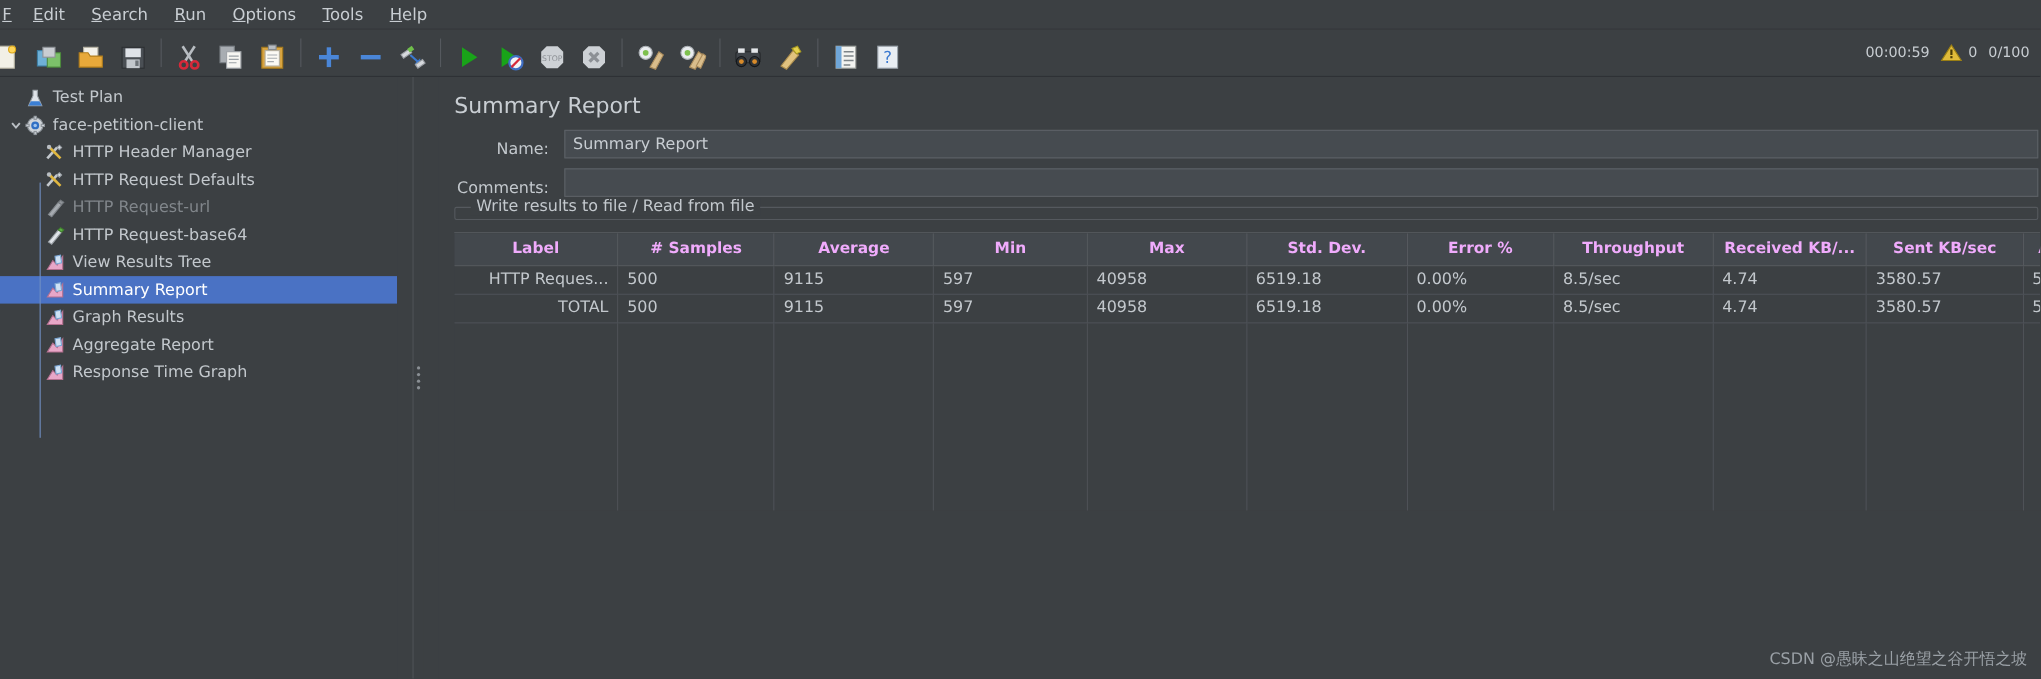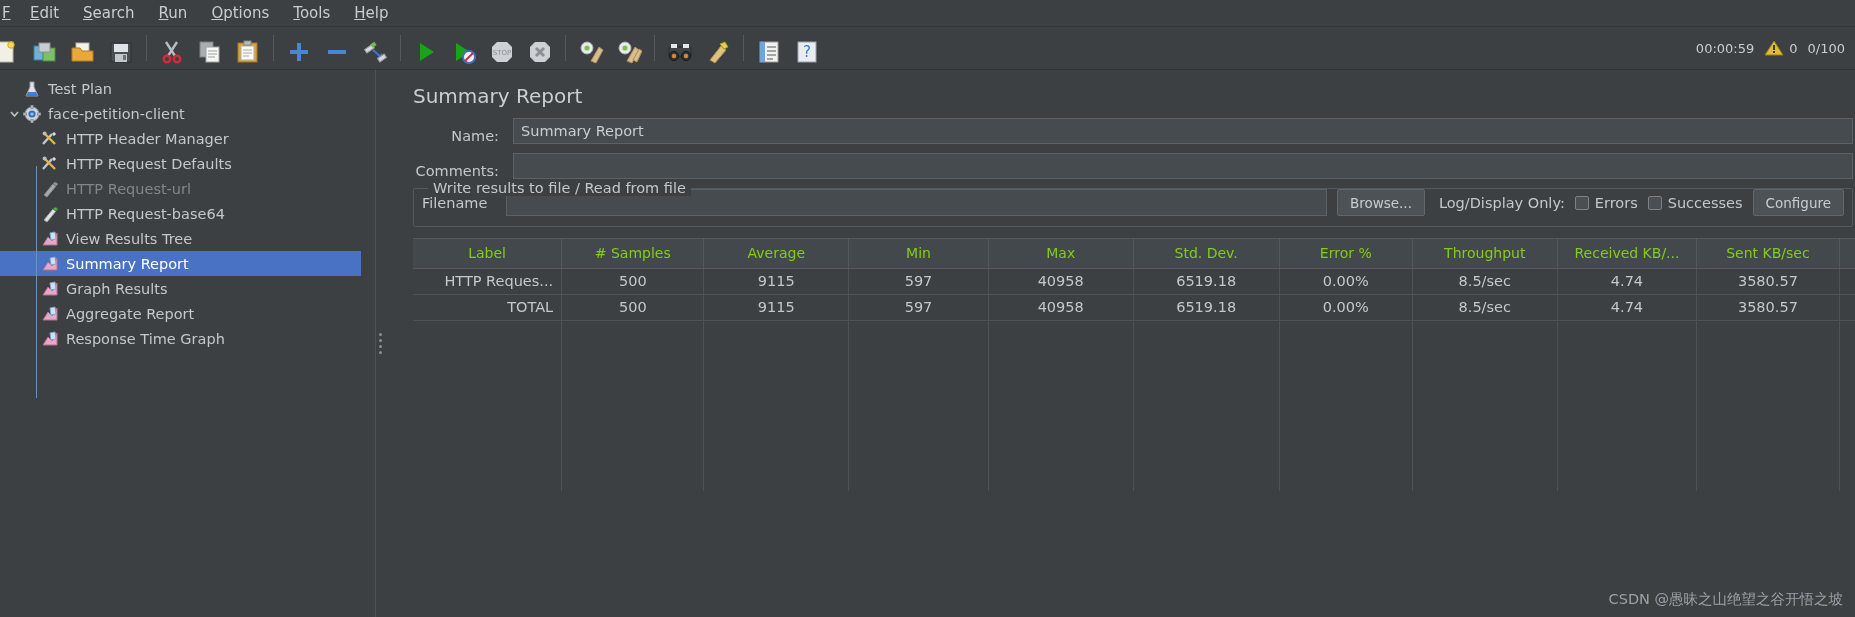--- a/index.html
+++ b/index.html
@@ -250,41 +250,41 @@
     overflow: hidden;
     background: #3c4043;
   }
   table.summary {
     border-collapse: collapse;
     width: 1530px;
     table-layout: fixed;
   }
   table.summary th {
     background: #43484d;
-    color: #84cc16;
+    color: #f0abfc;
     font-size: 14px;
-    font-weight: normal;
+    font-weight: bold;
     height: 29px;
     border-right: 1px solid #55595e;
     border-bottom: 1px solid #55595e;
     text-align: center;
     padding: 0 6px;
     white-space: nowrap;
   }
   table.summary td {
     color: #c3c8cd;
     font-size: 14.5px;
     height: 26px;
     border-right: 1px solid #4e5257;
     border-bottom: 1px solid #4e5257;
     padding: 0 8px;
     white-space: nowrap;
     background: #3c4043;
   }
-  td.num { text-align: center; }
+  td.num { text-align: left; }
   td.txt { text-align: right; }
   tr.filler td {
     height: 26px;
     border-bottom: none;
   }
 
   
   .watermark {
     position: absolute;
     right: 12px;
@@ -658,35 +658,20 @@
       <input class="text-input" type="text" value="Summary Report" style="">
     </div>
 
     <div class="field-row">
       <span class="field-label">Comments:</span>
       <input class="text-input" type="text" value="" style="">
     </div>
 
     <div class="group">
       <span class="group-title">Write results to file / Read from file</span>
-      <div class="file-row">
-        <span class="file-label">Filename</span>
-        <input class="filename-input" type="text" value="" style="">
-        <button class="btn">Browse...</button>
-        <span class="logdisp-label">Log/Display Only:</span>
-        <span class="chk-wrap">
-          <span class="chk"></span>
-          <span>Errors</span>
-        </span>
-        <span class="chk-wrap">
-          <span class="chk"></span>
-          <span>Successes</span>
-        </span>
-        <button class="btn">Configure</button>
-      </div>
     </div>
 
     <div class="table-wrap">
       <table class="summary">
         <colgroup>
           <col style="width:115px">
             <col style="width:110px">
             <col style="width:112px">
           <col style="width:108px">
             <col style="width:112px">

